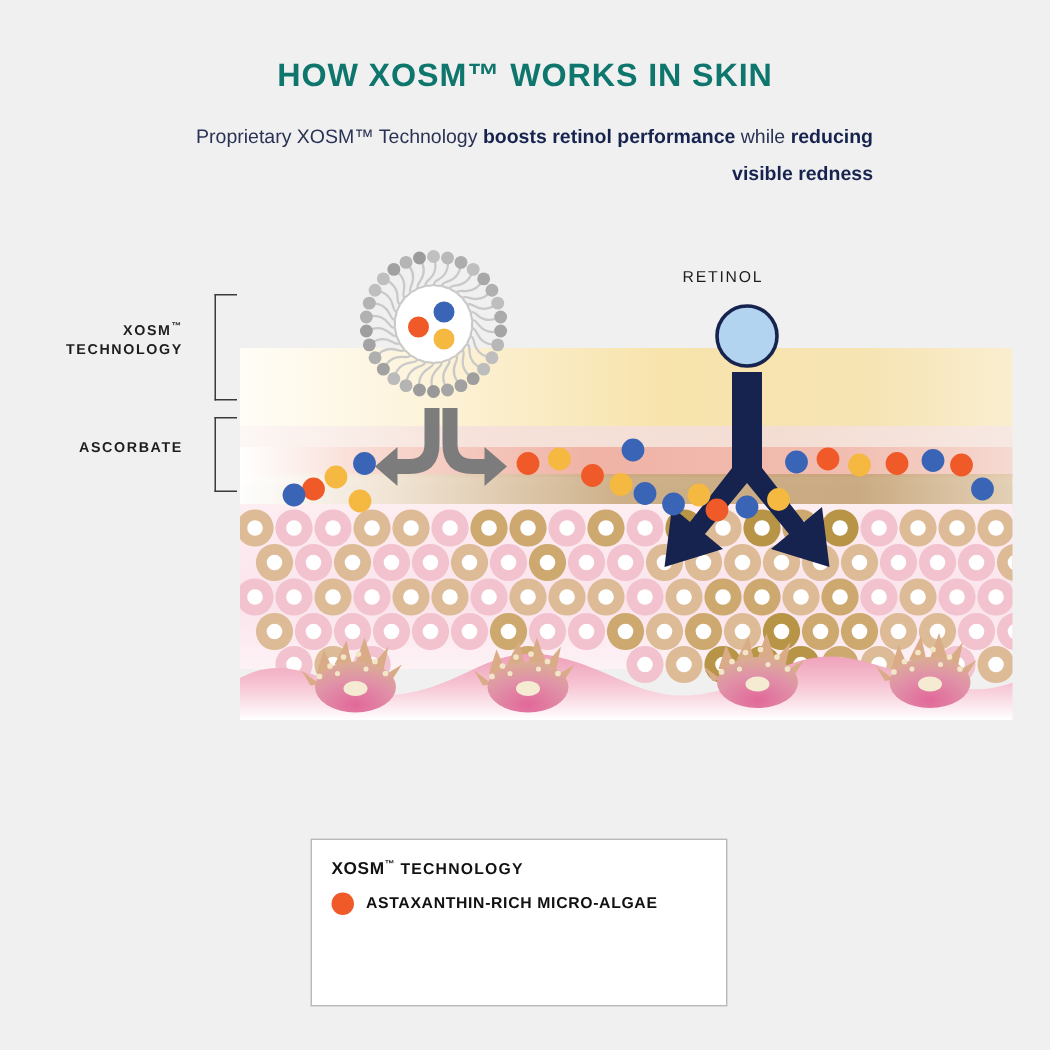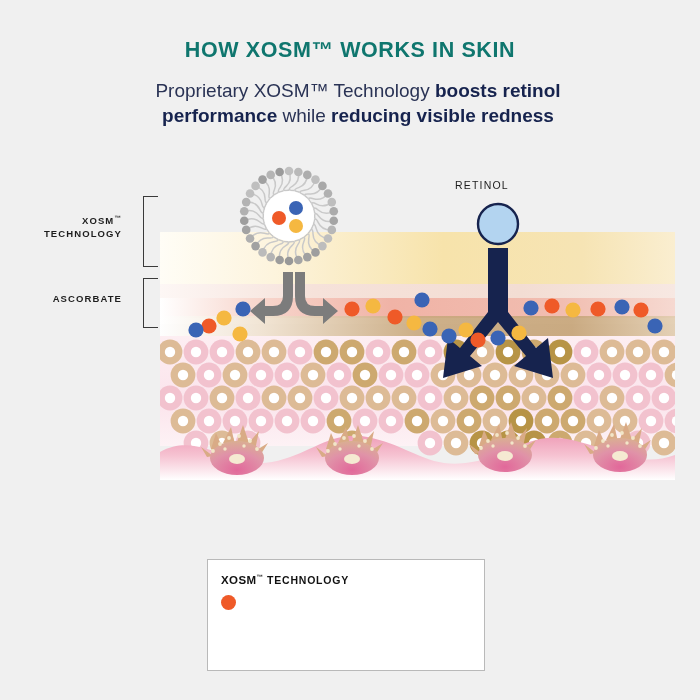--- a/index.html
+++ b/index.html
@@ -10,22 +10,22 @@
     overflow:hidden;
     position:relative;
   }
   #stage{position:absolute;inset:0;width:700px;height:700px;}
 
   .title{
     position:absolute;left:0;top:38px;width:700px;text-align:center;
     font-size:21.5px;font-weight:bold;letter-spacing:.6px;color:#0f766e;
   }
   .subtitle{
-    position:absolute;left:113px;top:78px;width:490px;text-align:center;
-    font-size:19px;line-height:25px;color:#2a3355;font-weight:400;
+    position:absolute;left:92px;top:78px;width:490px;text-align:right;
+    font-size:13px;line-height:25px;color:#2a3355;font-weight:400;
   }
   .subtitle b{font-weight:bold;color:#16234e;}
 
   .sidelabel{
     position:absolute;text-align:right;
     font-size:9.5px;font-weight:bold;letter-spacing:1.1px;
     color:#1d1d1d;line-height:13px;
   }
   #lbl-xosm{left:0;top:211px;width:122px;}
   #lbl-epi{left:0;top:292px;width:122px;}
@@ -508,18 +508,19 @@
       </g>
   </svg>
 
   <div class="legend">
     <div class="legend-title">
       <span>XOSM</span><span class="tm">™</span>
       <span class="sm">TECHNOLOGY</span>
     </div>
     <div class="legend-row">
       <span class="legend-dot" style="background: rgb(239, 90, 40);"></span>
+      <span class="legend-text">ASTAXANTHIN-RICH MICRO-ALGAE</span>
     </div>
   </div>
 
   <div style="position:absolute;left:455px;top:179px;font-size:10.5px;font-weight:normal;letter-spacing:1.2px;color:#1d1d1d;">RETINOL</div>
 
 </div>
 
 </body></html>

